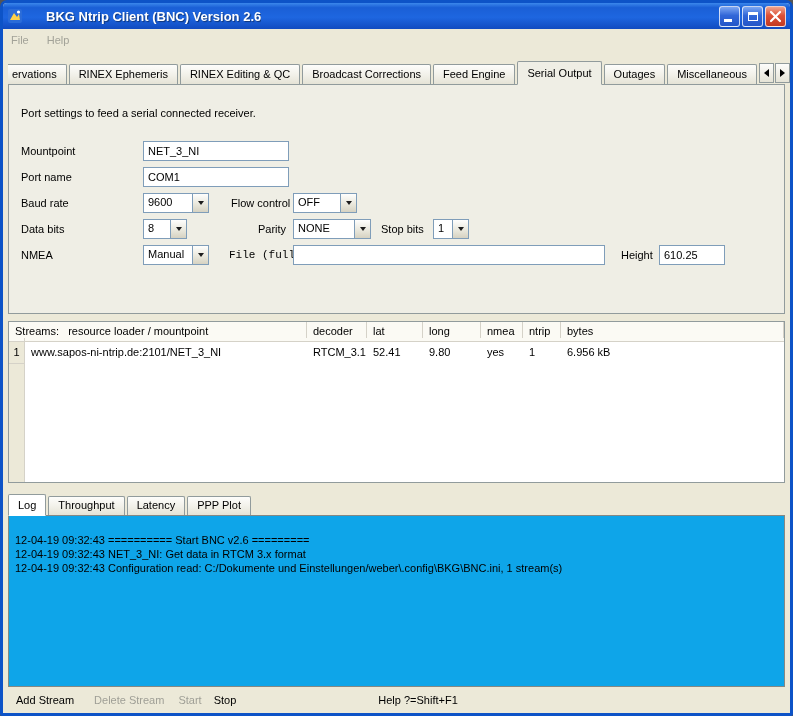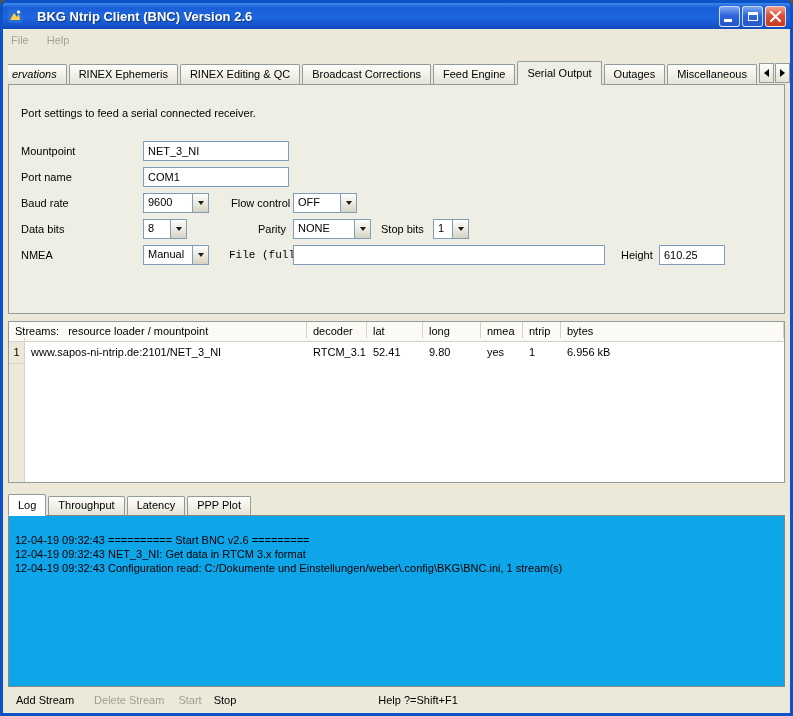--- a/index.html
+++ b/index.html
@@ -12,21 +12,21 @@
     border-radius:7px 7px 2px 2px;
     background:#ECE9D8;
     display:flex; flex-direction:column;
     overflow:hidden;
   }
 
   
   .titlebar {
     height:26px; flex:0 0 26px;
     background:linear-gradient(180deg,#3b87eb 0%,#1a5fd6 18%,#1e66e0 55%,#114bc0 100%);
-    display:flex; align-items:center; padding:0 4px; gap:14px;
+    display:flex; align-items:center; padding:0 4px; gap:23px;
   }
   .title-text {
     color:#fff; font-weight:bold; font-size:13px;
     text-shadow:1px 1px 1px rgba(0,0,0,.45);
     white-space:nowrap; overflow:hidden;
   }
   .app-icon { width:16px; height:16px; flex:0 0 16px; }
   .title-buttons { margin-left:auto; display:flex; gap:2px; }
   .tb-btn {
     width:21px; height:21px; border-radius:3px;
@@ -51,21 +51,21 @@
 
   
   .tabstrip { margin-top:9px; height:24px; display:flex; align-items:flex-end; position:relative; }
   .tab {
     height:20px; line-height:18px; font-size:11px;
     padding:0 9px; border:1px solid #919b9c; border-bottom:none;
     border-radius:2px 2px 0 0;
     background:linear-gradient(180deg,#fdfdfb 0%,#f1f0e8 55%,#e5e3d6 100%);
     margin-right:2px; white-space:nowrap; cursor:default;
   }
-  .tab.clipped { border-left:none; border-radius:0 2px 0 0; padding-left:4px; margin-left:0;font-style:italic; }
+  .tab.clipped { border-left:none; border-radius:0 2px 0 0; padding-left:4px; margin-left:0; }
   .tab.active {
     height:24px; line-height:22px; background:#EFEEE5;
     position:relative; z-index:3; margin-bottom:-1px;
     border-bottom:1px solid #EFEEE5;
   }
   .tab-arrows { margin-left:auto; display:flex; gap:1px; align-items:flex-end; padding-bottom:1px; }
   .tab-arrow {
     width:15px; height:20px; border:1px solid #919b9c;
     background:linear-gradient(180deg,#fdfdfb,#e5e3d6);
     display:flex; align-items:center; justify-content:center; padding:0;

